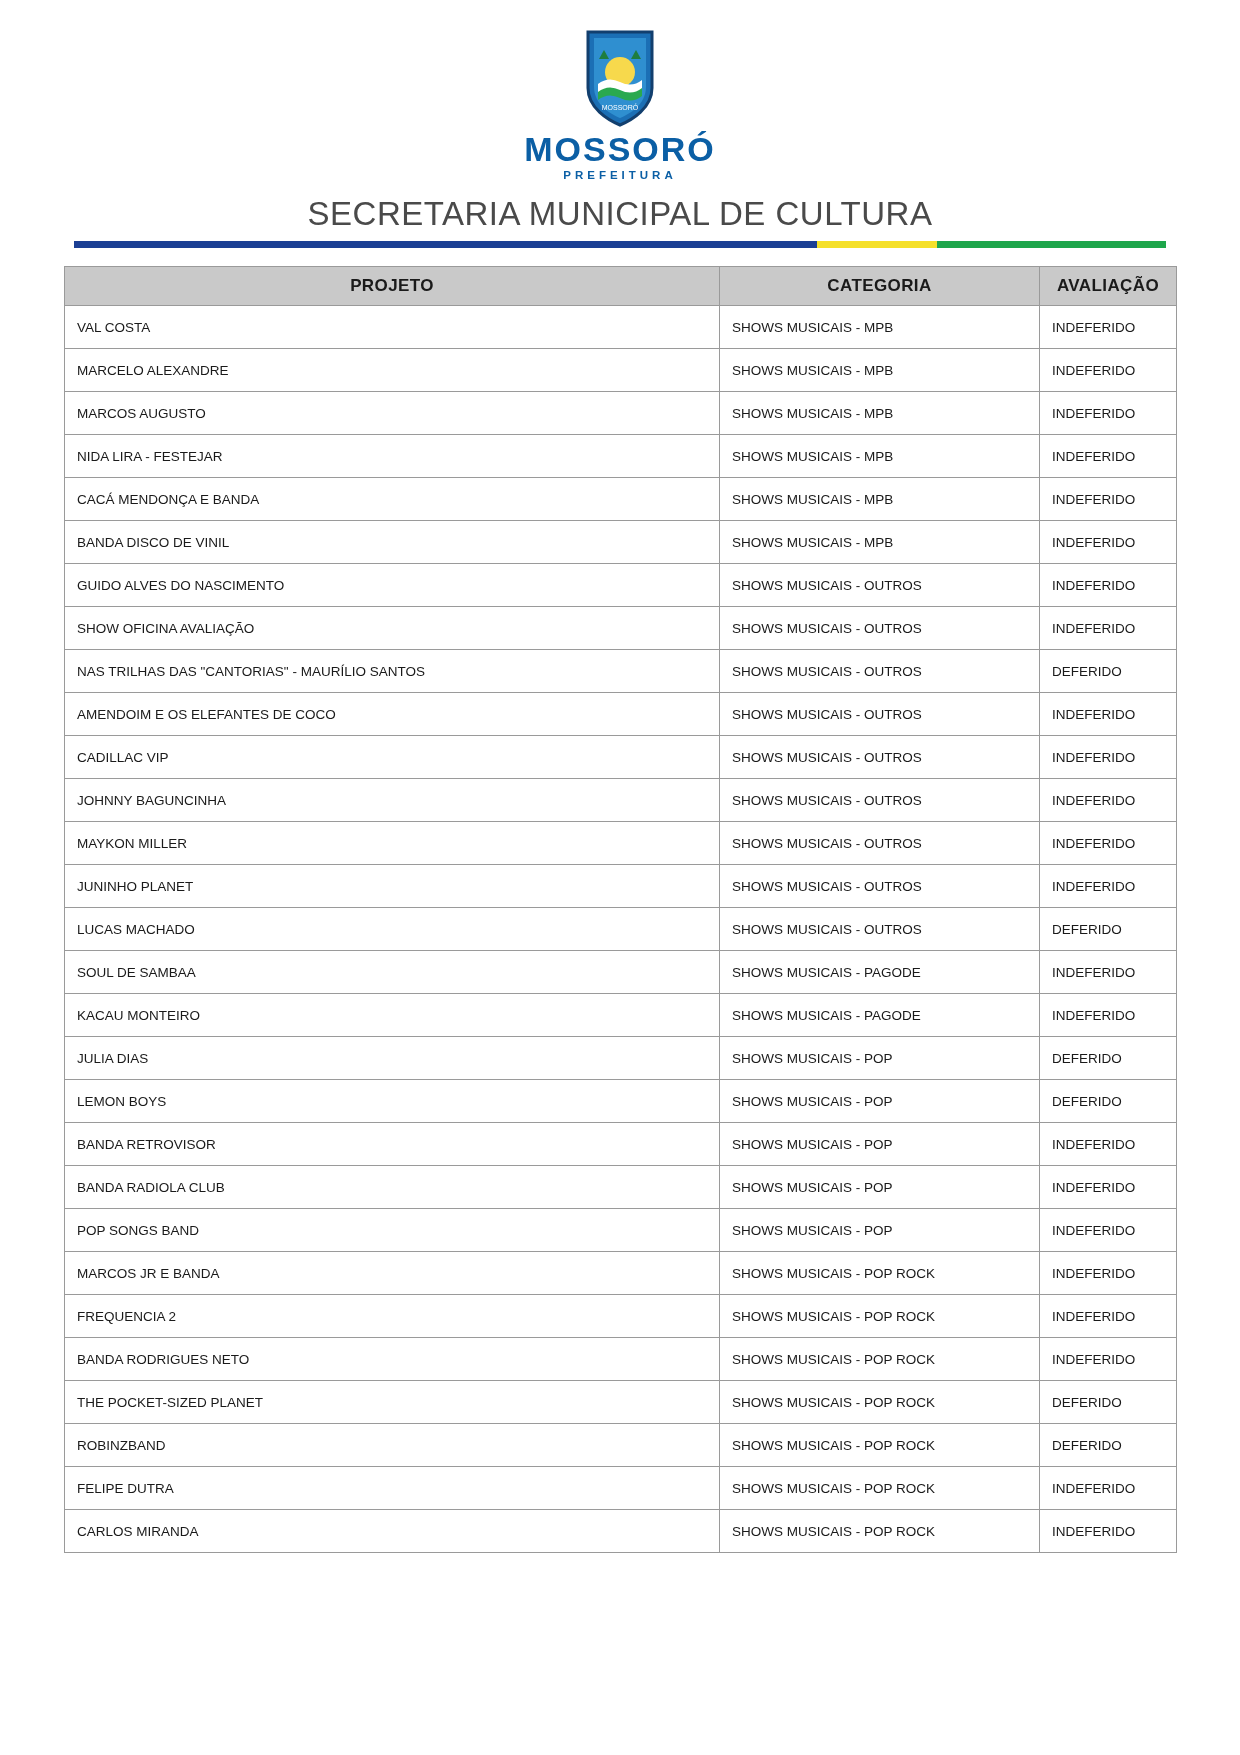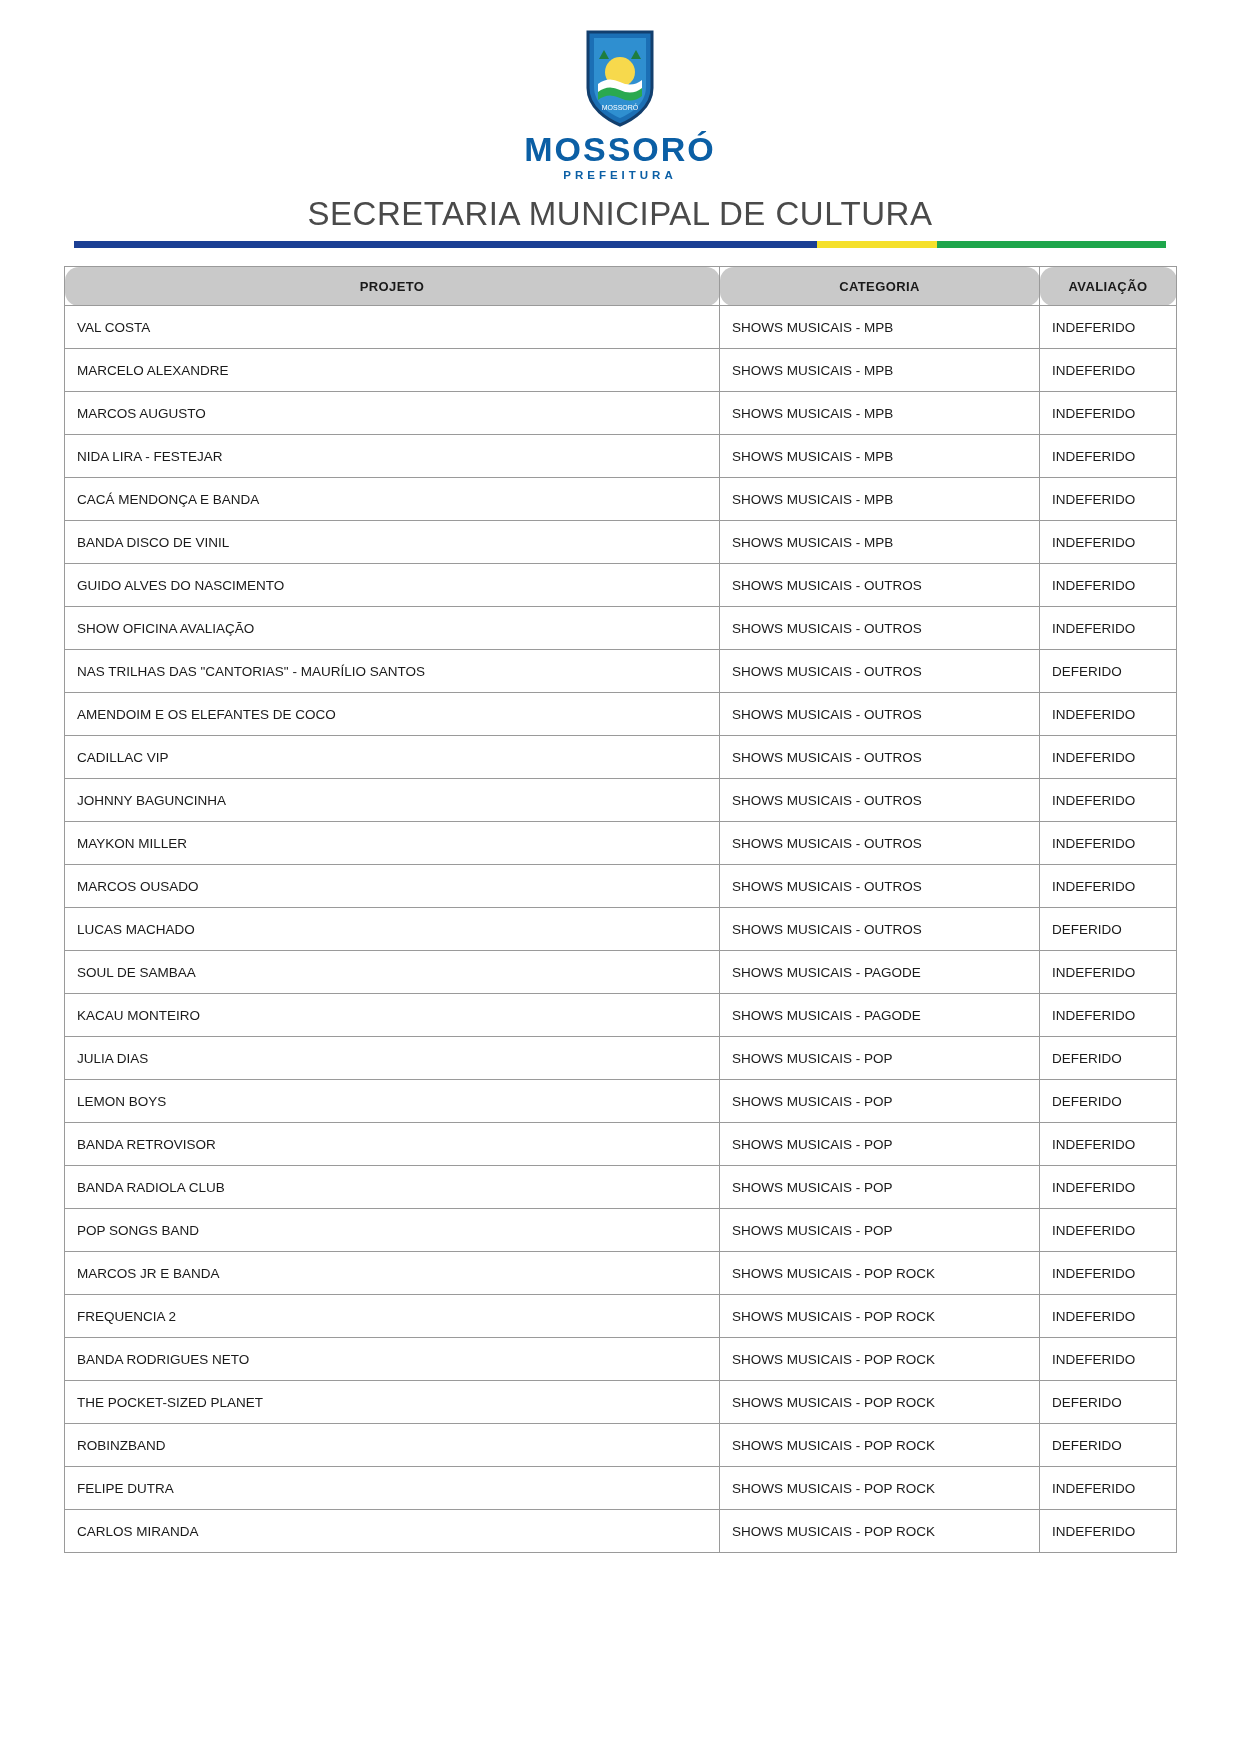--- a/index.html
+++ b/index.html
@@ -87,22 +87,21 @@
     border: 1px solid #9a9a9a;
     font-size: 13.5px;
     color: #1a1a1a;
   }
   table.listing thead th {
     background: #c9c9c9;
     font-weight: bold;
     height: 36px;
     text-align: center;
     letter-spacing: 0.4px;
-    font-size: 13px;
-    border-radius: 14px;
+    font-size: 17px;
   }
   table.listing tbody td {
     height: 42px;
     padding: 0 12px;
     vertical-align: middle;
     white-space: nowrap;
     overflow: hidden;
     text-overflow: ellipsis;
   }
   col.c-proj { width: 655px; }
@@ -218,21 +217,21 @@
             <td class="proj">JOHNNY BAGUNCINHA</td>
             <td class="cat">SHOWS MUSICAIS - OUTROS</td>
             <td class="aval">INDEFERIDO</td>
           </tr>
           <tr>
             <td class="proj">MAYKON MILLER</td>
             <td class="cat">SHOWS MUSICAIS - OUTROS</td>
             <td class="aval">INDEFERIDO</td>
           </tr>
           <tr>
-            <td class="proj">MARCOS OUSADO</td>
+            <td class="proj">JUNINHO PLANET</td>
             <td class="cat">SHOWS MUSICAIS - OUTROS</td>
             <td class="aval">INDEFERIDO</td>
           </tr>
           <tr>
             <td class="proj">LUCAS MACHADO</td>
             <td class="cat">SHOWS MUSICAIS - OUTROS</td>
             <td class="aval">DEFERIDO</td>
           </tr>
           <tr>
             <td class="proj">SOUL DE SAMBAA</td>

